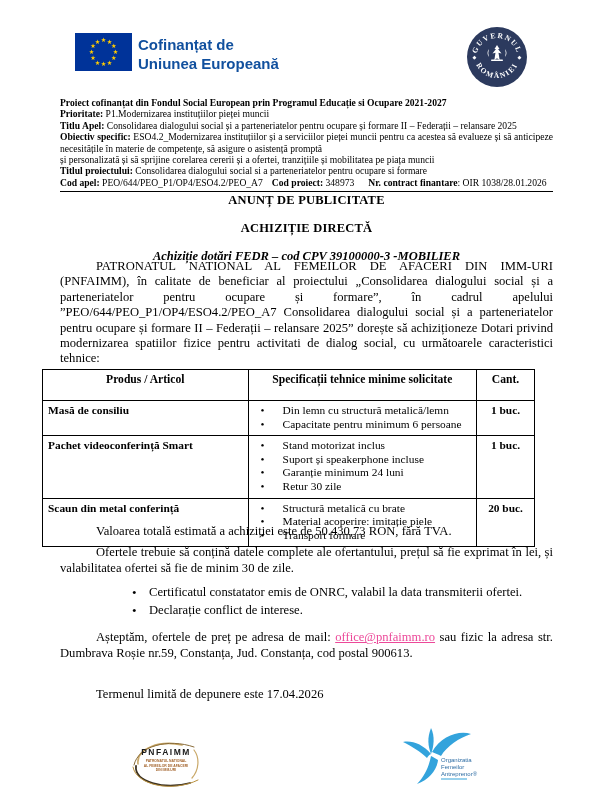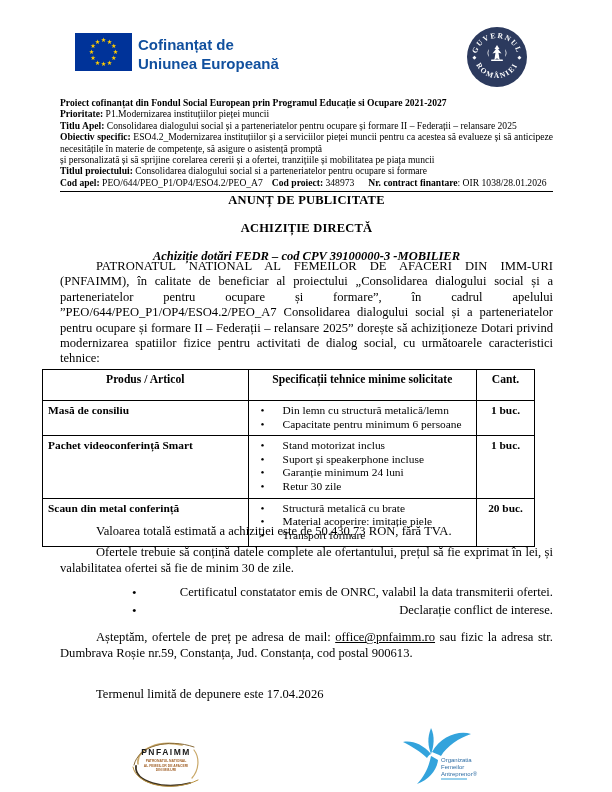--- a/index.html
+++ b/index.html
@@ -41,25 +41,25 @@
   td.c-product { padding:3px 4px 4px 5px; font-weight:bold; }
   td.c-qty { padding:3px 2px; font-weight:bold; text-align:center; }
   td.c-specs { padding:3px 2px 4px 0; }
   .spec-line { position:relative; padding-left:34px; line-height:13.6px; }
   .spec-line::before { content:"\2022"; position:absolute; left:12px; top:0; }
   
   .after-table { position:absolute; left:60px; top:524px; width:493px; font-size:12.6px; line-height:15.4px; }
   .para { text-align:justify; text-indent:36px; }
   .p-value { margin-bottom:6px; }
   .docs-list { list-style:none; margin:8px 0 0 68px; }
-  .docs-list li { position:relative; padding-left:21px; line-height:17.5px;text-align:right; }
+  .docs-list li { position:relative; padding-left:21px; line-height:17.5px; }
   .docs-list li::before { content:"\2022"; position:absolute; left:4px; top:0; font-size:13px; }
   .p-submit { margin-top:11px; }
   .p-deadline { margin-top:26px; text-indent:36px; }
-  a.email-link { color:#000000; }
+  a.email-link { color:#ec4899; }
   
   .pnfaimm-logo { position:absolute; left:124px; top:738px; width:84px; text-align:center; }
   .ofa-logo { position:absolute; left:401px; top:726px; }
 </style>
 </head>
 <body>
 
 <div class="page">
 
   <div class="eu-logo">

